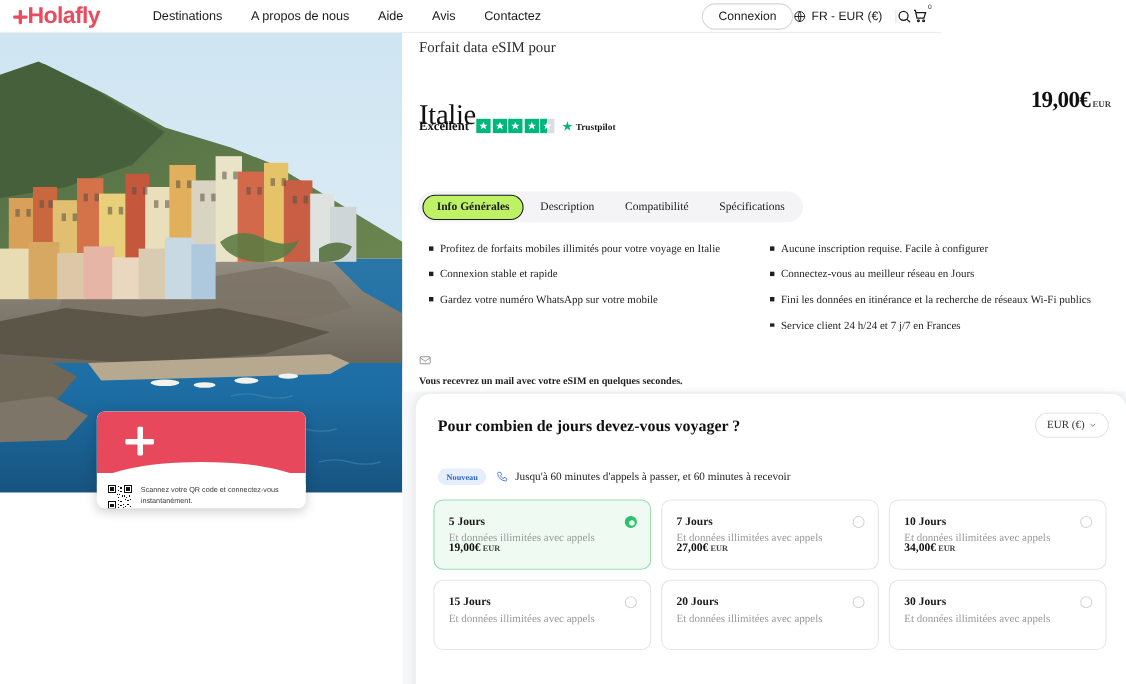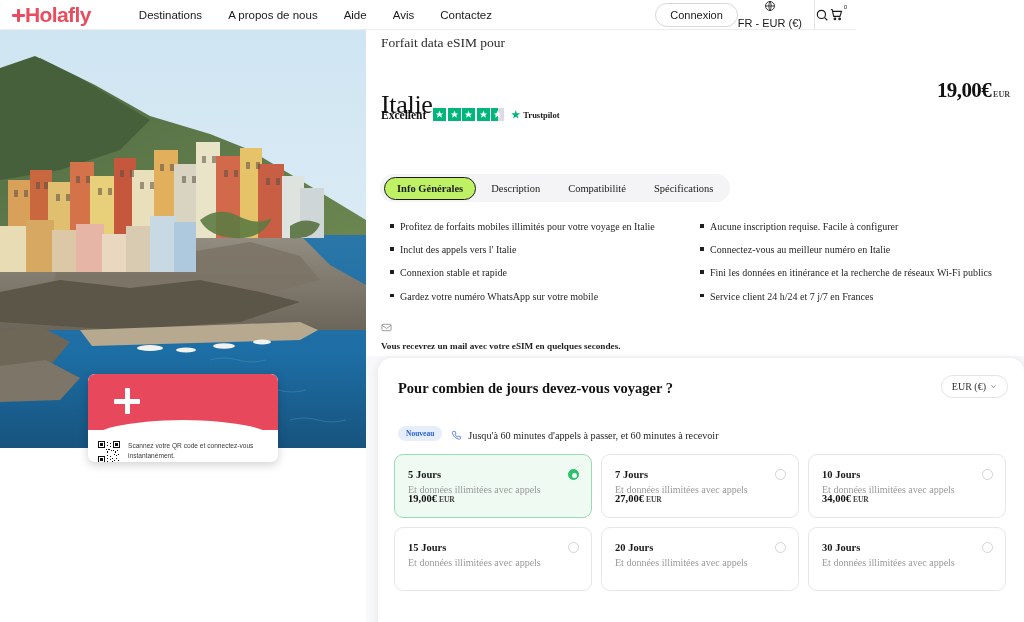--- a/index.html
+++ b/index.html
@@ -34,21 +34,21 @@
   .nav a {
     font-size:11.5px; color:#1a1a1a; text-decoration:none; white-space:nowrap;
   }
   .header-right { margin-left:auto; display:flex; align-items:center; margin-right:12px; }
   .login-btn {
     border:1px solid #d8d8d8; border-radius:16px; padding:5px 14px;
     font-size:11px; color:#1a1a1a; background:#fff; cursor:pointer; white-space:nowrap;
   }
   .lang {
     display:flex; align-items:center; gap:5px; font-size:11px; color:#1a1a1a;
-    padding-right:12px; border-right:1px solid #e2e2e2; cursor:pointer; white-space:nowrap;flex-direction:column;
+    padding-right:12px; border-right:1px solid #e2e2e2; cursor:pointer; white-space:nowrap;
   }
   .icon-globe { width:12px; height:12px; }
   .icon-btn { cursor:pointer; display:flex; align-items:center; position:relative; }
   .cart-badge {
     position:absolute; top:-3px; right:-3px; font-size:6px; color:#222;
   }
 
   
   .hero {
     position:absolute; top:30px; left:0; width:366px; height:418px;
@@ -130,21 +130,21 @@
     background:#ffffff; border-radius:14px; box-shadow:0 1px 10px rgba(0,0,0,0.09);
   }
   .panel-bg {
     position:absolute; left:0; top:326px; width:658px; height:296px; background:#f7f8f9;
   }
   .panel-title { position:absolute; left:20px; top:22px; font-size:14.5px; font-weight:700; color:#111; }
   .currency {
     position:absolute; right:16px; top:17px; border:1px solid #e3e3e3; border-radius:14px;
     padding:5px 10px; font-size:10px; color:#333; background:#fff; display:flex; align-items:center; gap:4px; cursor:pointer;
   }
-  .promo { position:absolute; left:20px; top:68px; display:flex; align-items:flex-end; gap:9px; }
+  .promo { position:absolute; left:20px; top:68px; display:flex; align-items:center; gap:9px; }
   .badge-new {
     background:#e6eefc; color:#2b63d9; font-size:7.5px; font-weight:700;
     border-radius:9px; padding:3px 8px;
   }
   .promo-text { font-size:10.2px; color:#1f1f1f; display:flex; align-items:center; gap:6px; }
 
   .cards { position:absolute; left:16px; top:96px; width:614px; display:flex; flex-wrap:wrap; gap:9px; }
   .card {
     width:198px; height:64px; border:1px solid #e6e6e6; border-radius:9px; background:#fff;
     position:relative; padding:14px 13px 0 13px; cursor:pointer;
@@ -418,27 +418,26 @@
 
     <div class="tabs">
       <div class="tab active">Info Générales</div>
       <div class="tab">Description</div>
       <div class="tab">Compatibilité</div>
       <div class="tab">Spécifications</div>
     </div>
 
     <ul class="bullets left">
       <li>Profitez de forfaits mobiles illimités pour votre voyage en Italie</li>
-      <li>Inclut des appels vers l' Italie</li>
       <li>Connexion stable et rapide</li>
       <li>Gardez votre numéro WhatsApp sur votre mobile</li>
     </ul>
     <ul class="bullets right">
       <li>Aucune inscription requise. Facile à configurer</li>
-      <li>Connectez-vous au meilleur numéro en Italie</li>
+      <li>Connectez-vous au meilleur réseau en Jours</li>
       <li>Fini les données en itinérance et la recherche de réseaux Wi-Fi publics</li>
       <li>Service client 24 h/24 et 7 j/7 en Frances</li>
     </ul>
 
     <div class="mail-note">
       <svg width="11" height="11" viewBox="0 0 24 24" fill="none" stroke="#8a8a8a" stroke-width="1.8">
         <rect x="2" y="5" width="20" height="14" rx="2"></rect>
           <path d="M2 7l10 7 10-7"></path>
       </svg>
       <span class="txt">Vous recevrez un mail avec votre eSIM en quelques secondes.</span>

